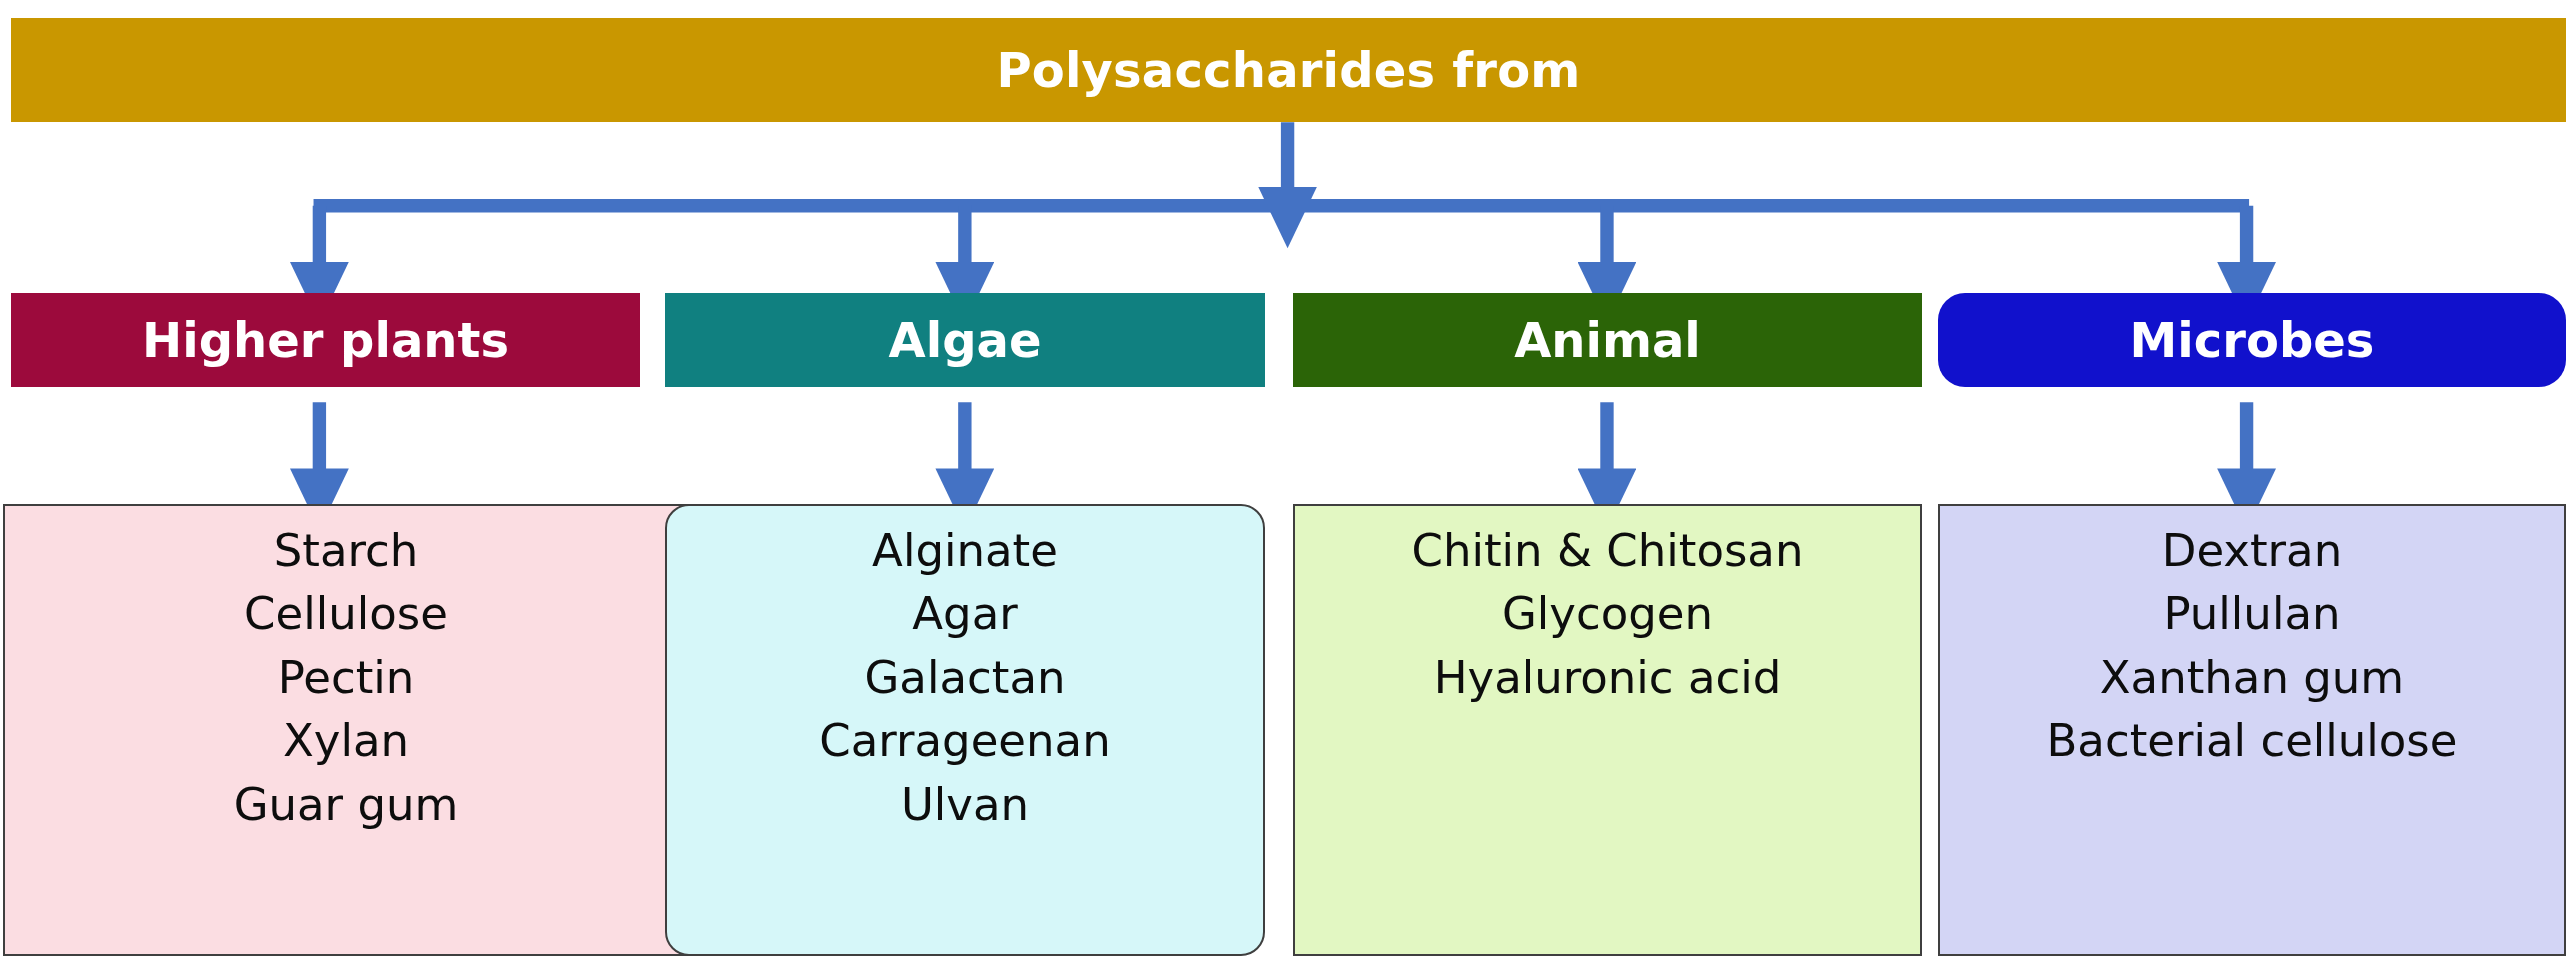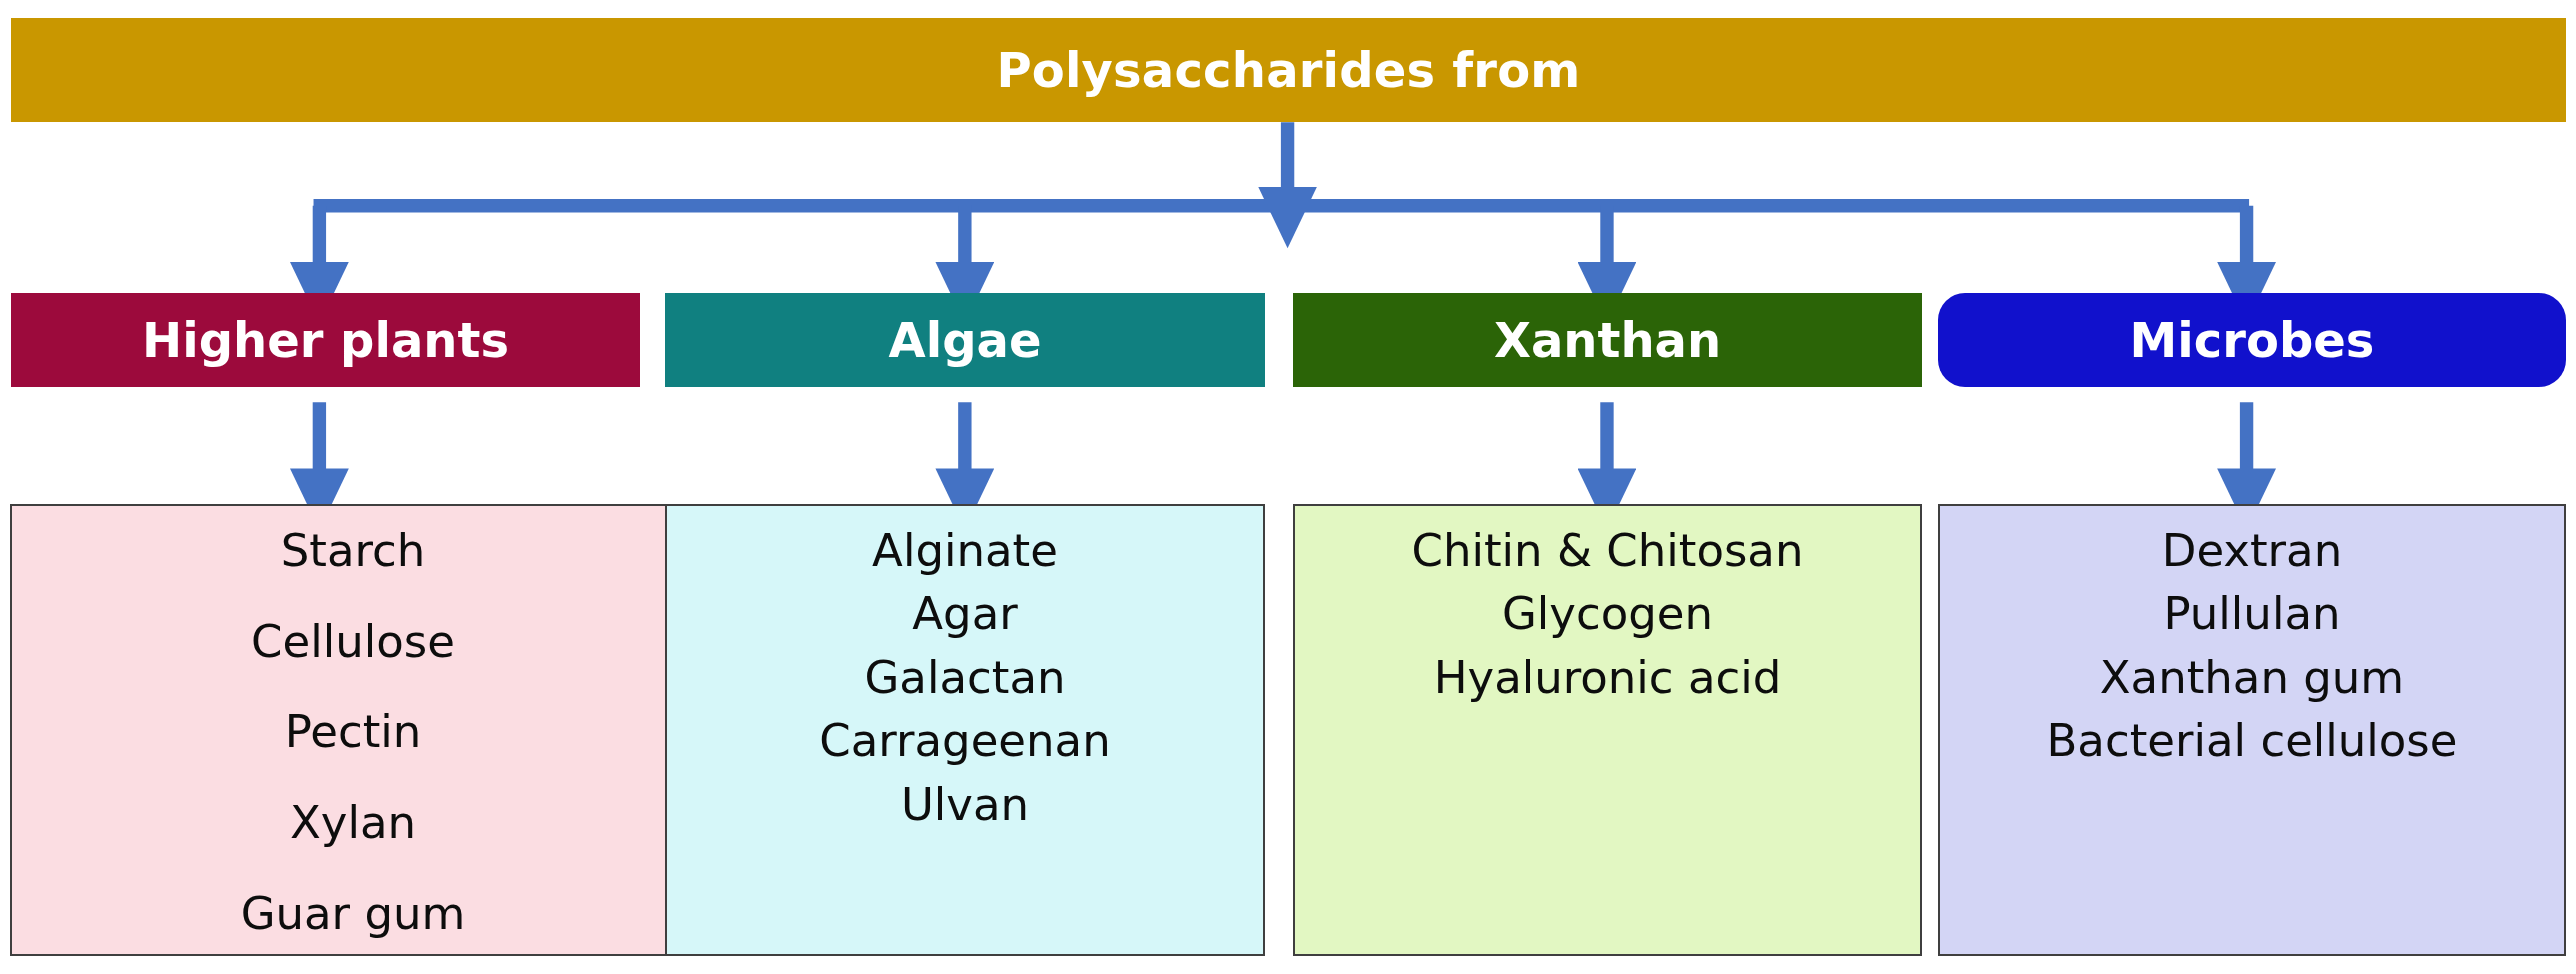--- a/index.html
+++ b/index.html
@@ -110,41 +110,41 @@
 
     <line x1="382" y1="481" x2="382" y2="565" stroke="#4472c4" stroke-width="16" marker-end="url(#arrowhead)"></line>
     <line x1="1154" y1="481" x2="1154" y2="565" stroke="#4472c4" stroke-width="16" marker-end="url(#arrowhead)"></line>
     <line x1="1922" y1="481" x2="1922" y2="565" stroke="#4472c4" stroke-width="16" marker-end="url(#arrowhead)"></line>
     <line x1="2687" y1="481" x2="2687" y2="565" stroke="#4472c4" stroke-width="16" marker-end="url(#arrowhead)"></line>
   </svg>
 
   <div class="cat-header" id="cat-header-0" style="background: rgb(156, 10, 60); left: 11px; width: 629px;">
     <span>Higher plants</span>
   </div>
-  <div class="cat-body" id="cat-body-0" style="background: rgb(251, 221, 226); left: 10px; width: 686px; justify-content: space-between;">
+  <div class="cat-body" id="cat-body-0" style="background: rgb(251, 221, 226); left: 3px; width: 686px;">
       <div class="item">Starch</div>
       <div class="item">Cellulose</div>
       <div class="item">Pectin</div>
       <div class="item">Xylan</div>
       <div class="item">Guar gum</div>
     </div>
 
   <div class="cat-header" id="cat-header-1" style="background: rgb(16, 128, 128); left: 665px; width: 600px;">
     <span>Algae</span>
   </div>
-  <div class="cat-body" id="cat-body-1" style="background: rgb(214, 247, 249); left: 665px; width: 600px;">
+  <div class="cat-body" id="cat-body-1" style="background: rgb(214, 247, 249); left: 665px; width: 600px; border-radius: 24px;">
       <div class="item">Alginate</div>
       <div class="item">Agar</div>
       <div class="item">Galactan</div>
       <div class="item">Carrageenan</div>
       <div class="item">Ulvan</div>
     </div>
 
   <div class="cat-header" id="cat-header-2" style="background: rgb(43, 100, 7); left: 1293px; width: 629px;">
-    <span>Xanthan</span>
+    <span>Animal</span>
   </div>
   <div class="cat-body" id="cat-body-2" style="background: rgb(226, 247, 194); left: 1293px; width: 629px;">
       <div class="item">Chitin &amp; Chitosan</div>
       <div class="item">Glycogen</div>
       <div class="item">Hyaluronic acid</div>
     </div>
 
   <div class="cat-header" id="cat-header-3" style="background: rgb(17, 17, 204); left: 1938px; width: 628px; border-radius: 27px;">
     <span>Microbes</span>
   </div>

